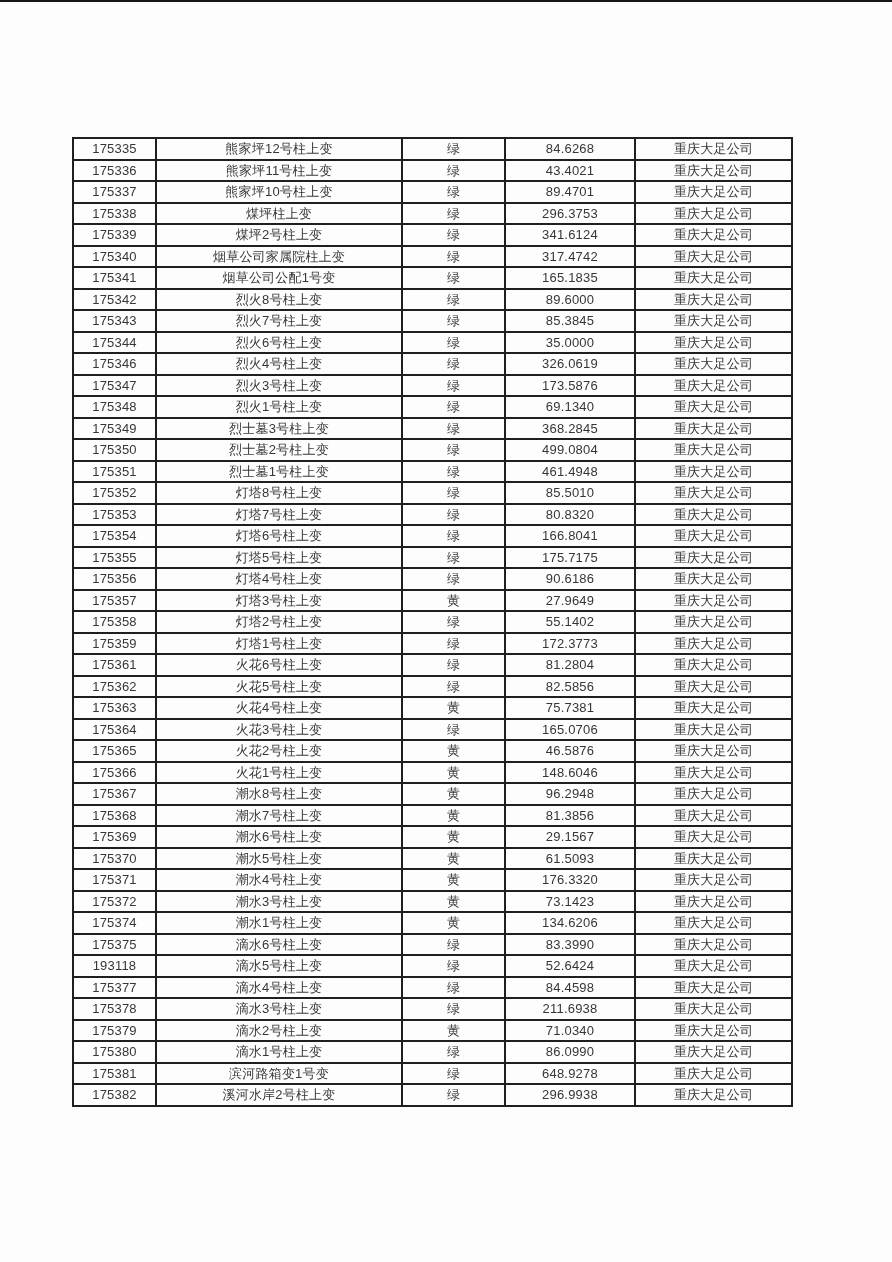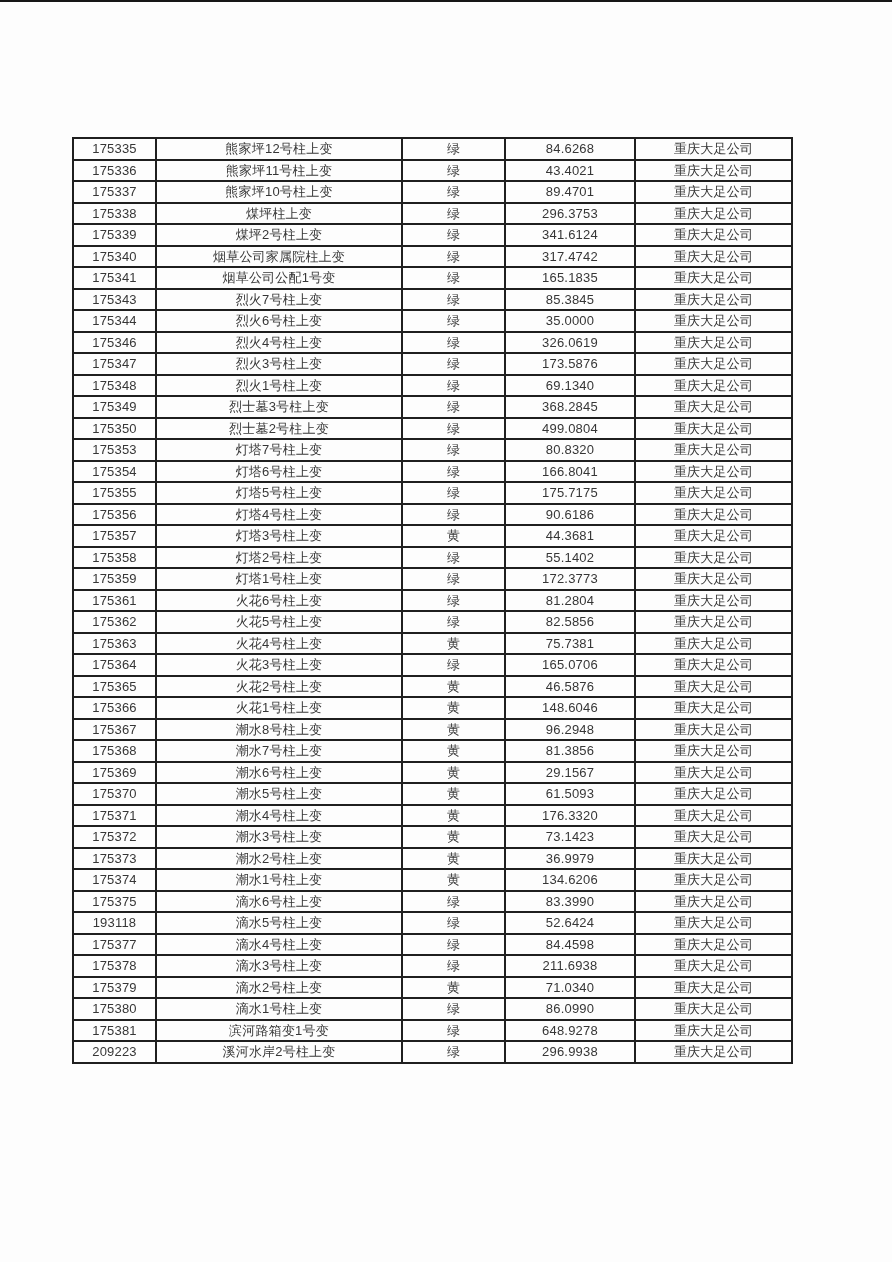--- a/index.html
+++ b/index.html
@@ -102,20 +102,27 @@
         <td>重庆大足公司</td>
       </tr>
       <tr>
         <td>175341</td>
         <td>烟草公司公配1号变</td>
         <td>绿</td>
         <td>165.1835</td>
         <td>重庆大足公司</td>
       </tr>
       <tr>
+        <td>175342</td>
+        <td>烈火8号柱上变</td>
+        <td>绿</td>
+        <td>89.6000</td>
+        <td>重庆大足公司</td>
+      </tr>
+      <tr>
         <td>175343</td>
         <td>烈火7号柱上变</td>
         <td>绿</td>
         <td>85.3845</td>
         <td>重庆大足公司</td>
       </tr>
       <tr>
         <td>175344</td>
         <td>烈火6号柱上变</td>
         <td>绿</td>
@@ -151,20 +158,34 @@
         <td>重庆大足公司</td>
       </tr>
       <tr>
         <td>175350</td>
         <td>烈士墓2号柱上变</td>
         <td>绿</td>
         <td>499.0804</td>
         <td>重庆大足公司</td>
       </tr>
       <tr>
+        <td>175351</td>
+        <td>烈士墓1号柱上变</td>
+        <td>绿</td>
+        <td>461.4948</td>
+        <td>重庆大足公司</td>
+      </tr>
+      <tr>
+        <td>175352</td>
+        <td>灯塔8号柱上变</td>
+        <td>绿</td>
+        <td>85.5010</td>
+        <td>重庆大足公司</td>
+      </tr>
+      <tr>
         <td>175353</td>
         <td>灯塔7号柱上变</td>
         <td>绿</td>
         <td>80.8320</td>
         <td>重庆大足公司</td>
       </tr>
       <tr>
         <td>175354</td>
         <td>灯塔6号柱上变</td>
         <td>绿</td>
@@ -182,21 +203,21 @@
         <td>175356</td>
         <td>灯塔4号柱上变</td>
         <td>绿</td>
         <td>90.6186</td>
         <td>重庆大足公司</td>
       </tr>
       <tr>
         <td>175357</td>
         <td>灯塔3号柱上变</td>
         <td>黄</td>
-        <td>44.3681</td>
+        <td>27.9649</td>
         <td>重庆大足公司</td>
       </tr>
       <tr>
         <td>175358</td>
         <td>灯塔2号柱上变</td>
         <td>绿</td>
         <td>55.1402</td>
         <td>重庆大足公司</td>
       </tr>
       <tr>
@@ -284,27 +305,20 @@
         <td>重庆大足公司</td>
       </tr>
       <tr>
         <td>175372</td>
         <td>潮水3号柱上变</td>
         <td>黄</td>
         <td>73.1423</td>
         <td>重庆大足公司</td>
       </tr>
       <tr>
-        <td>175373</td>
-        <td>潮水2号柱上变</td>
-        <td>黄</td>
-        <td>36.9979</td>
-        <td>重庆大足公司</td>
-      </tr>
-      <tr>
         <td>175374</td>
         <td>潮水1号柱上变</td>
         <td>黄</td>
         <td>134.6206</td>
         <td>重庆大足公司</td>
       </tr>
       <tr>
         <td>175375</td>
         <td>滴水6号柱上变</td>
         <td>绿</td>
@@ -347,20 +361,20 @@
         <td>重庆大足公司</td>
       </tr>
       <tr>
         <td>175381</td>
         <td>滨河路箱变1号变</td>
         <td>绿</td>
         <td>648.9278</td>
         <td>重庆大足公司</td>
       </tr>
       <tr>
-        <td>209223</td>
+        <td>175382</td>
         <td>溪河水岸2号柱上变</td>
         <td>绿</td>
         <td>296.9938</td>
         <td>重庆大足公司</td>
       </tr>
     </tbody>
 </table>
 
 </body></html>

